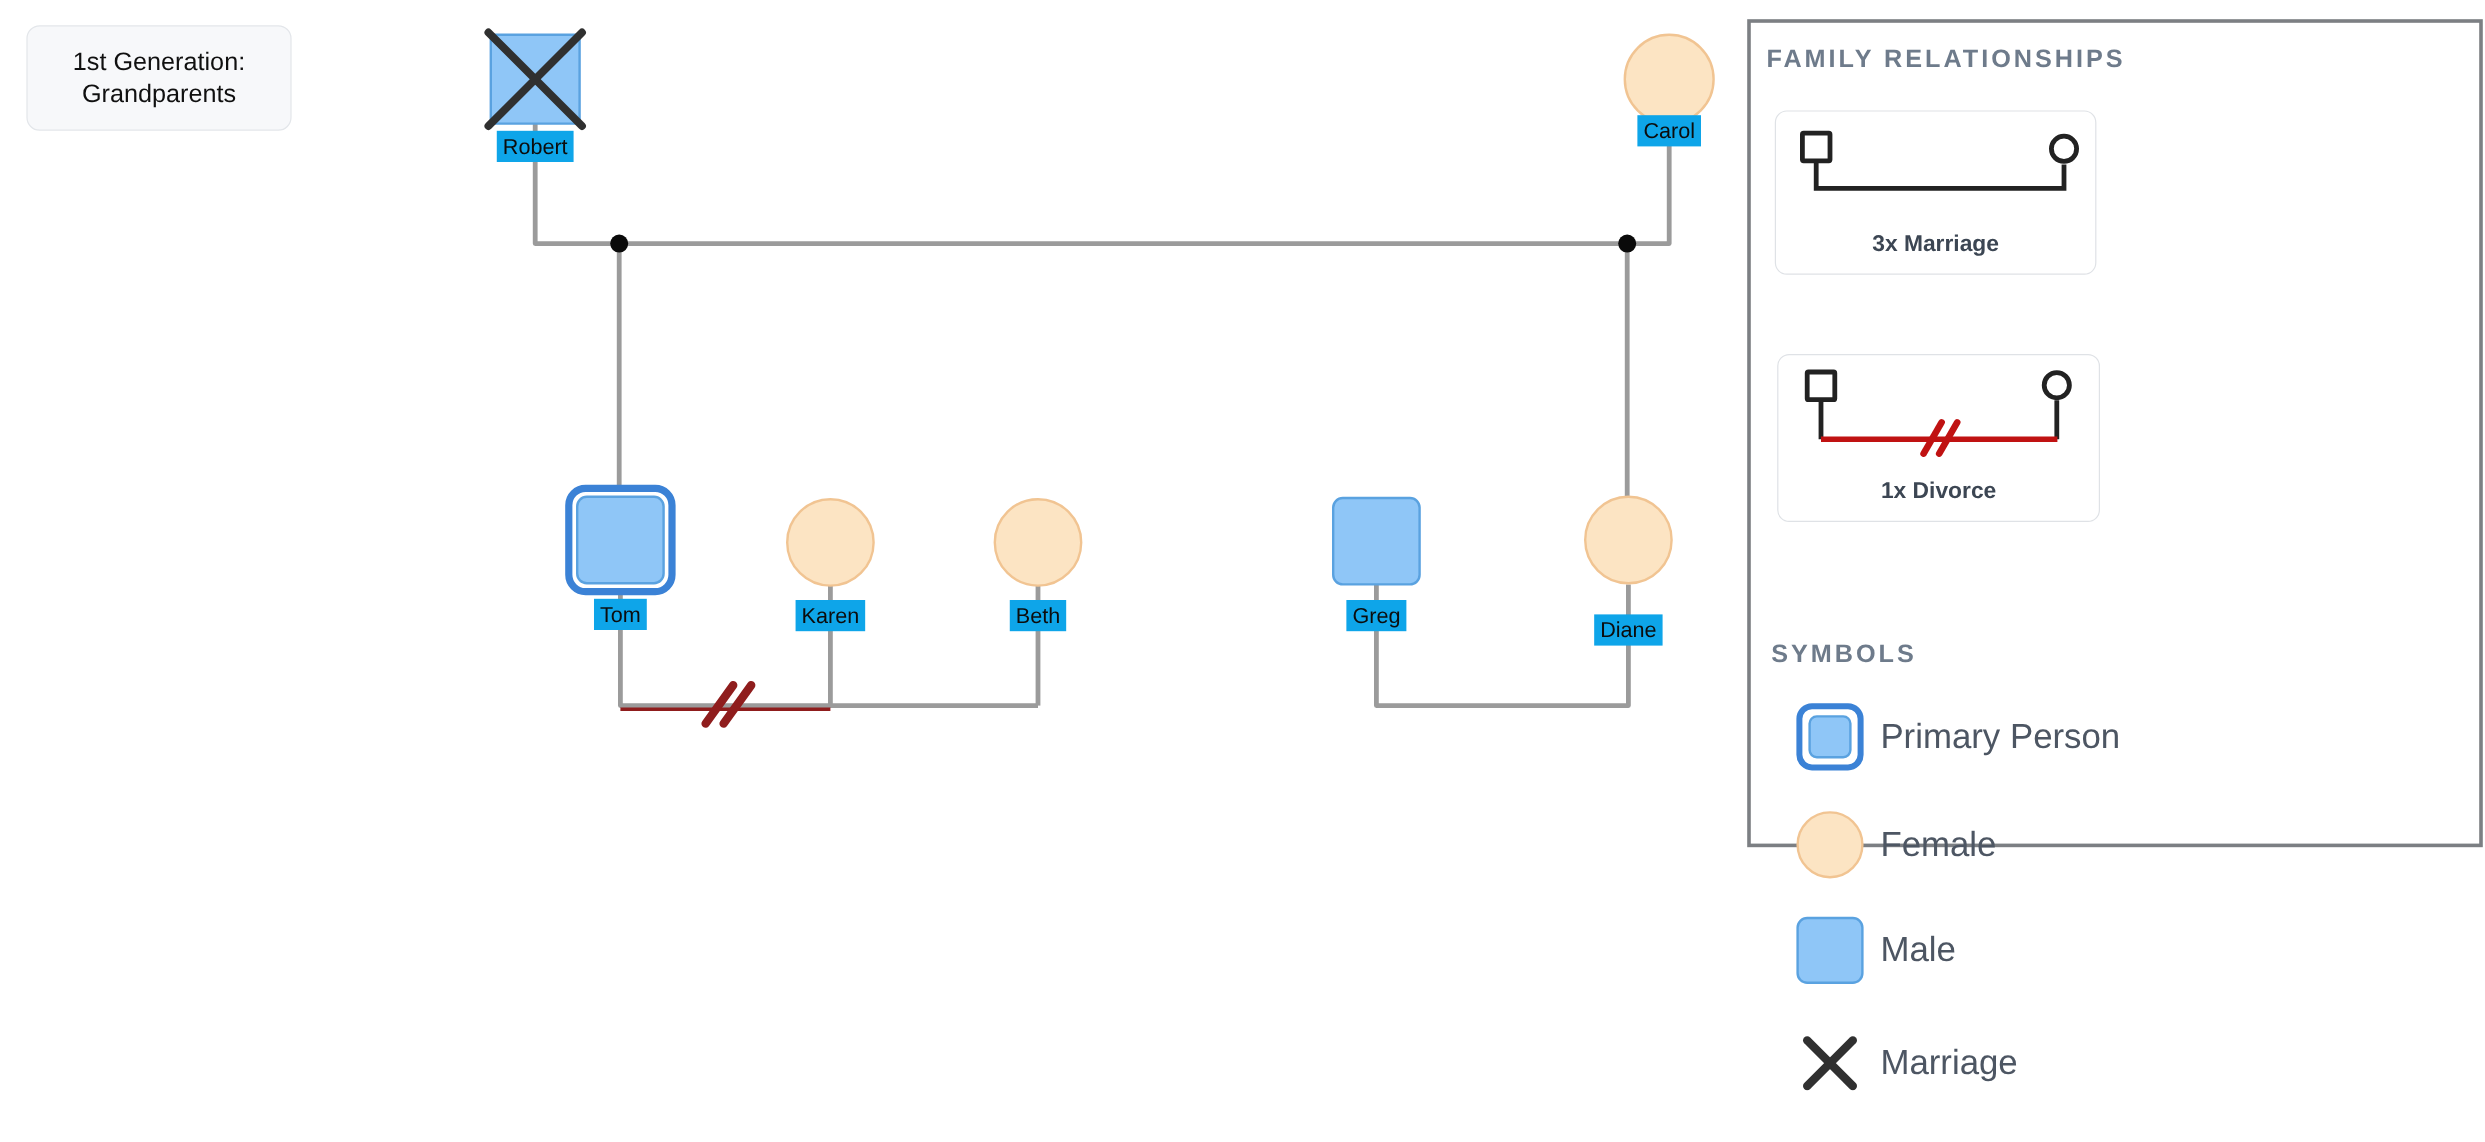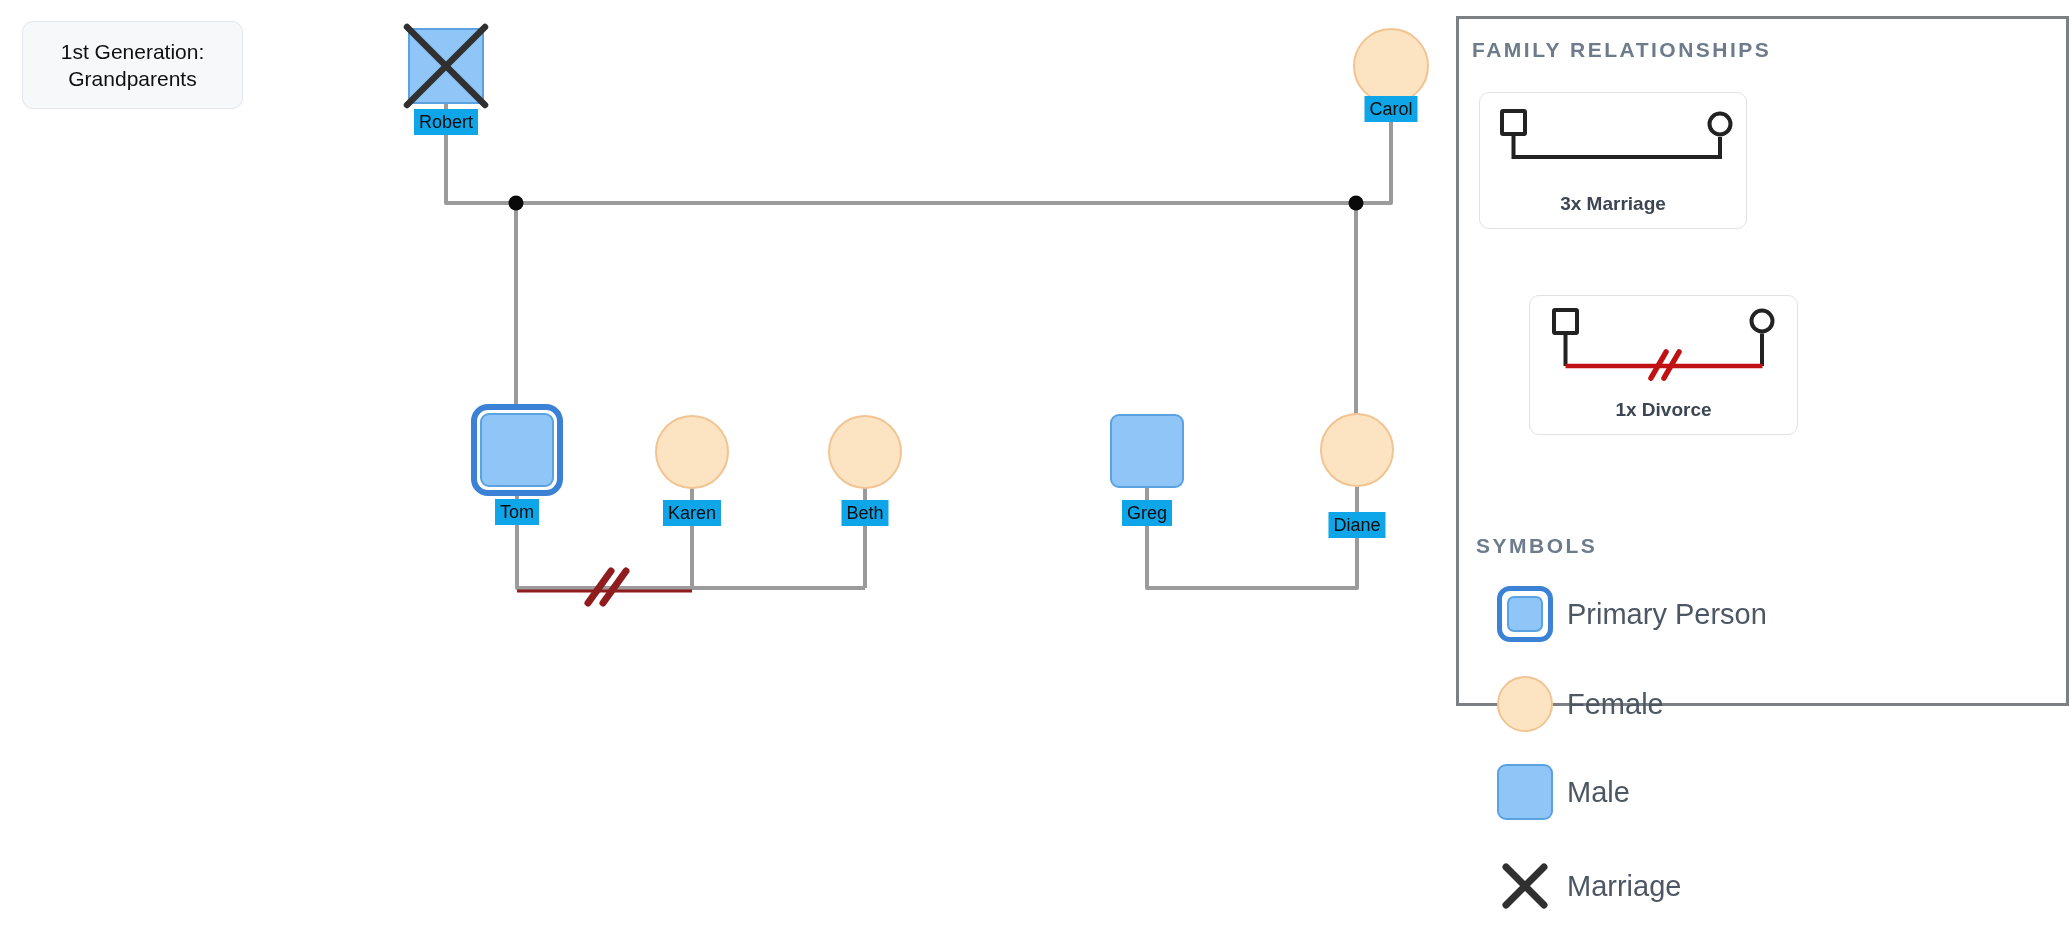--- a/index.html
+++ b/index.html
@@ -137,21 +137,21 @@
   <div class="card" style="left:20px;top:73px;width:268px;height:137px;">
     <svg class="glyph" width="268" height="90" viewBox="0 0 268 90">
       <path class="blk" d="M33.5 41 V64 H240 V44"></path>
       <rect class="blk-fill" x="22" y="18" width="23" height="23" rx="1"></rect>
       <circle class="blk-fill" cx="240" cy="31" r="10.5"></circle>
     </svg>
     <div class="card-label">3x Marriage</div>
   </div>
 
 
-  <div class="card" style="left:22px;top:276px;width:269px;height:140px;margin-left:48px;">
+  <div class="card" style="left:22px;top:276px;width:269px;height:140px;">
     <svg class="glyph" width="269" height="92" viewBox="0 0 269 92">
       <path class="blk" d="M35.5 37 V70"></path>
       <path class="blk" d="M232 37.5 V70"></path>
       <path class="red" d="M35.5 70 H232.5"></path>
       <path class="red-slash" d="M121 82 L136 56"></path>
       <path class="red-slash" d="M134 82 L149 56"></path>
       <rect class="blk-fill" x="24" y="14" width="23" height="23" rx="1"></rect>
       <circle class="blk-fill" cx="232" cy="25" r="10.5"></circle>
     </svg>
     <div class="card-label">1x Divorce</div>

